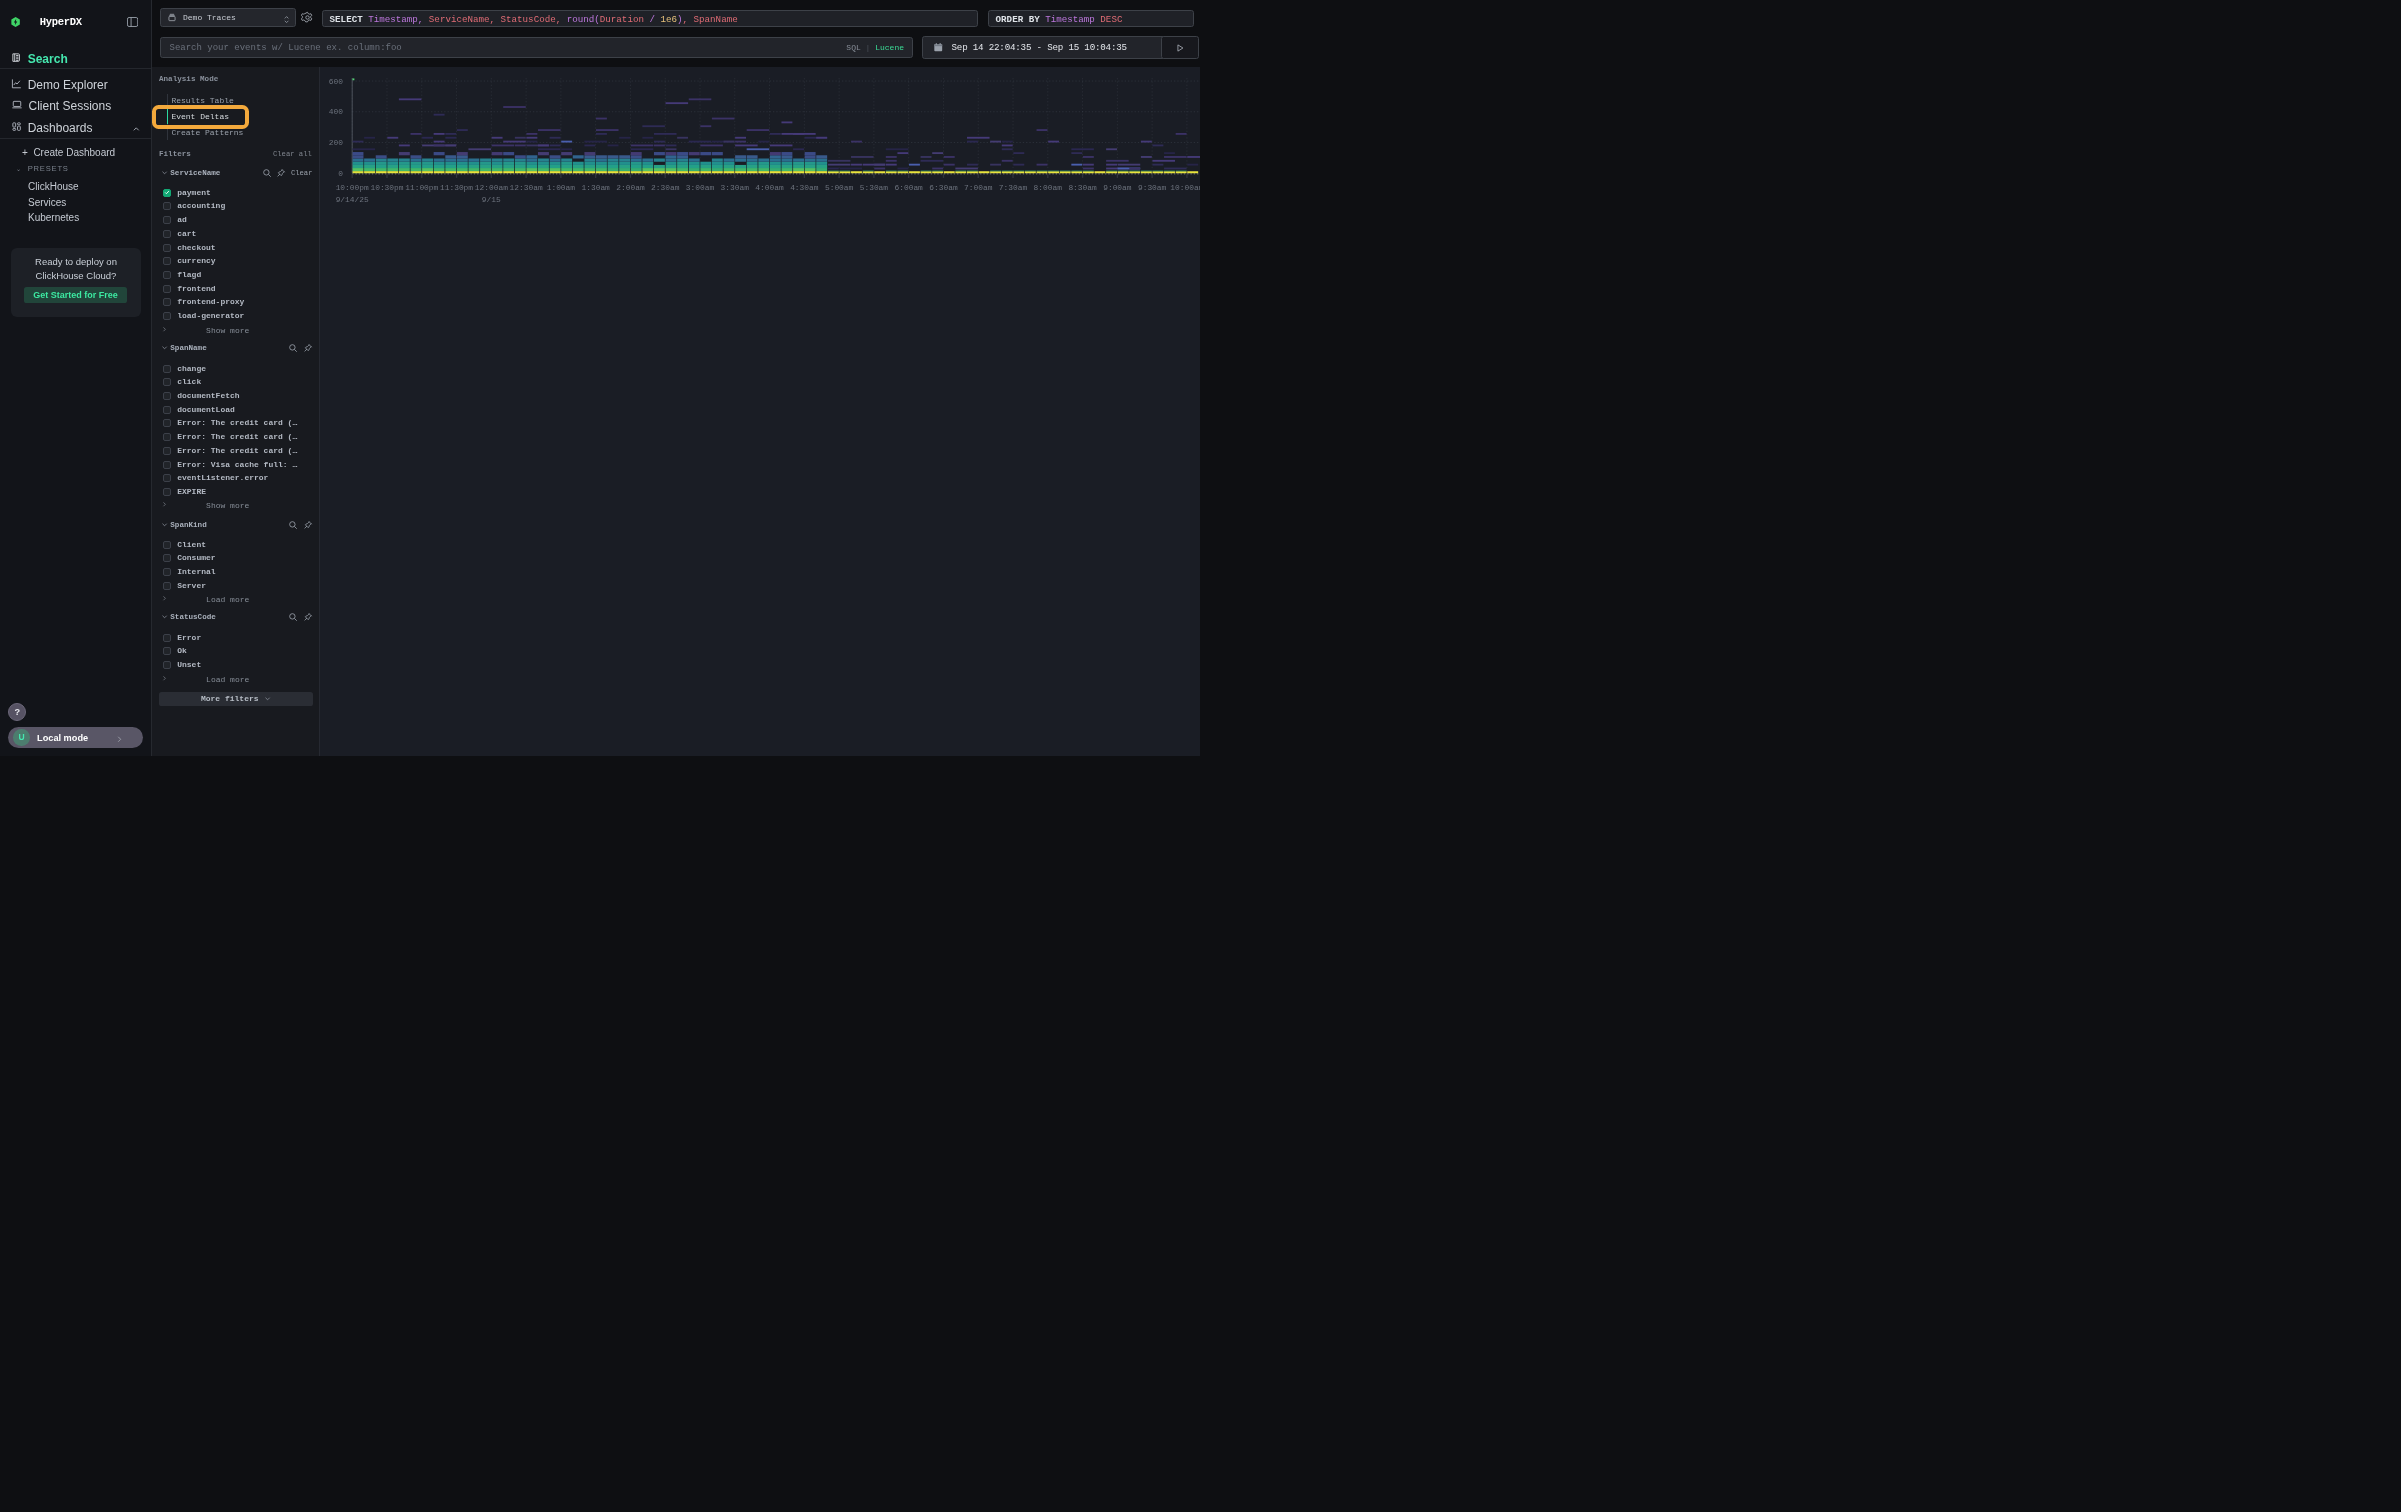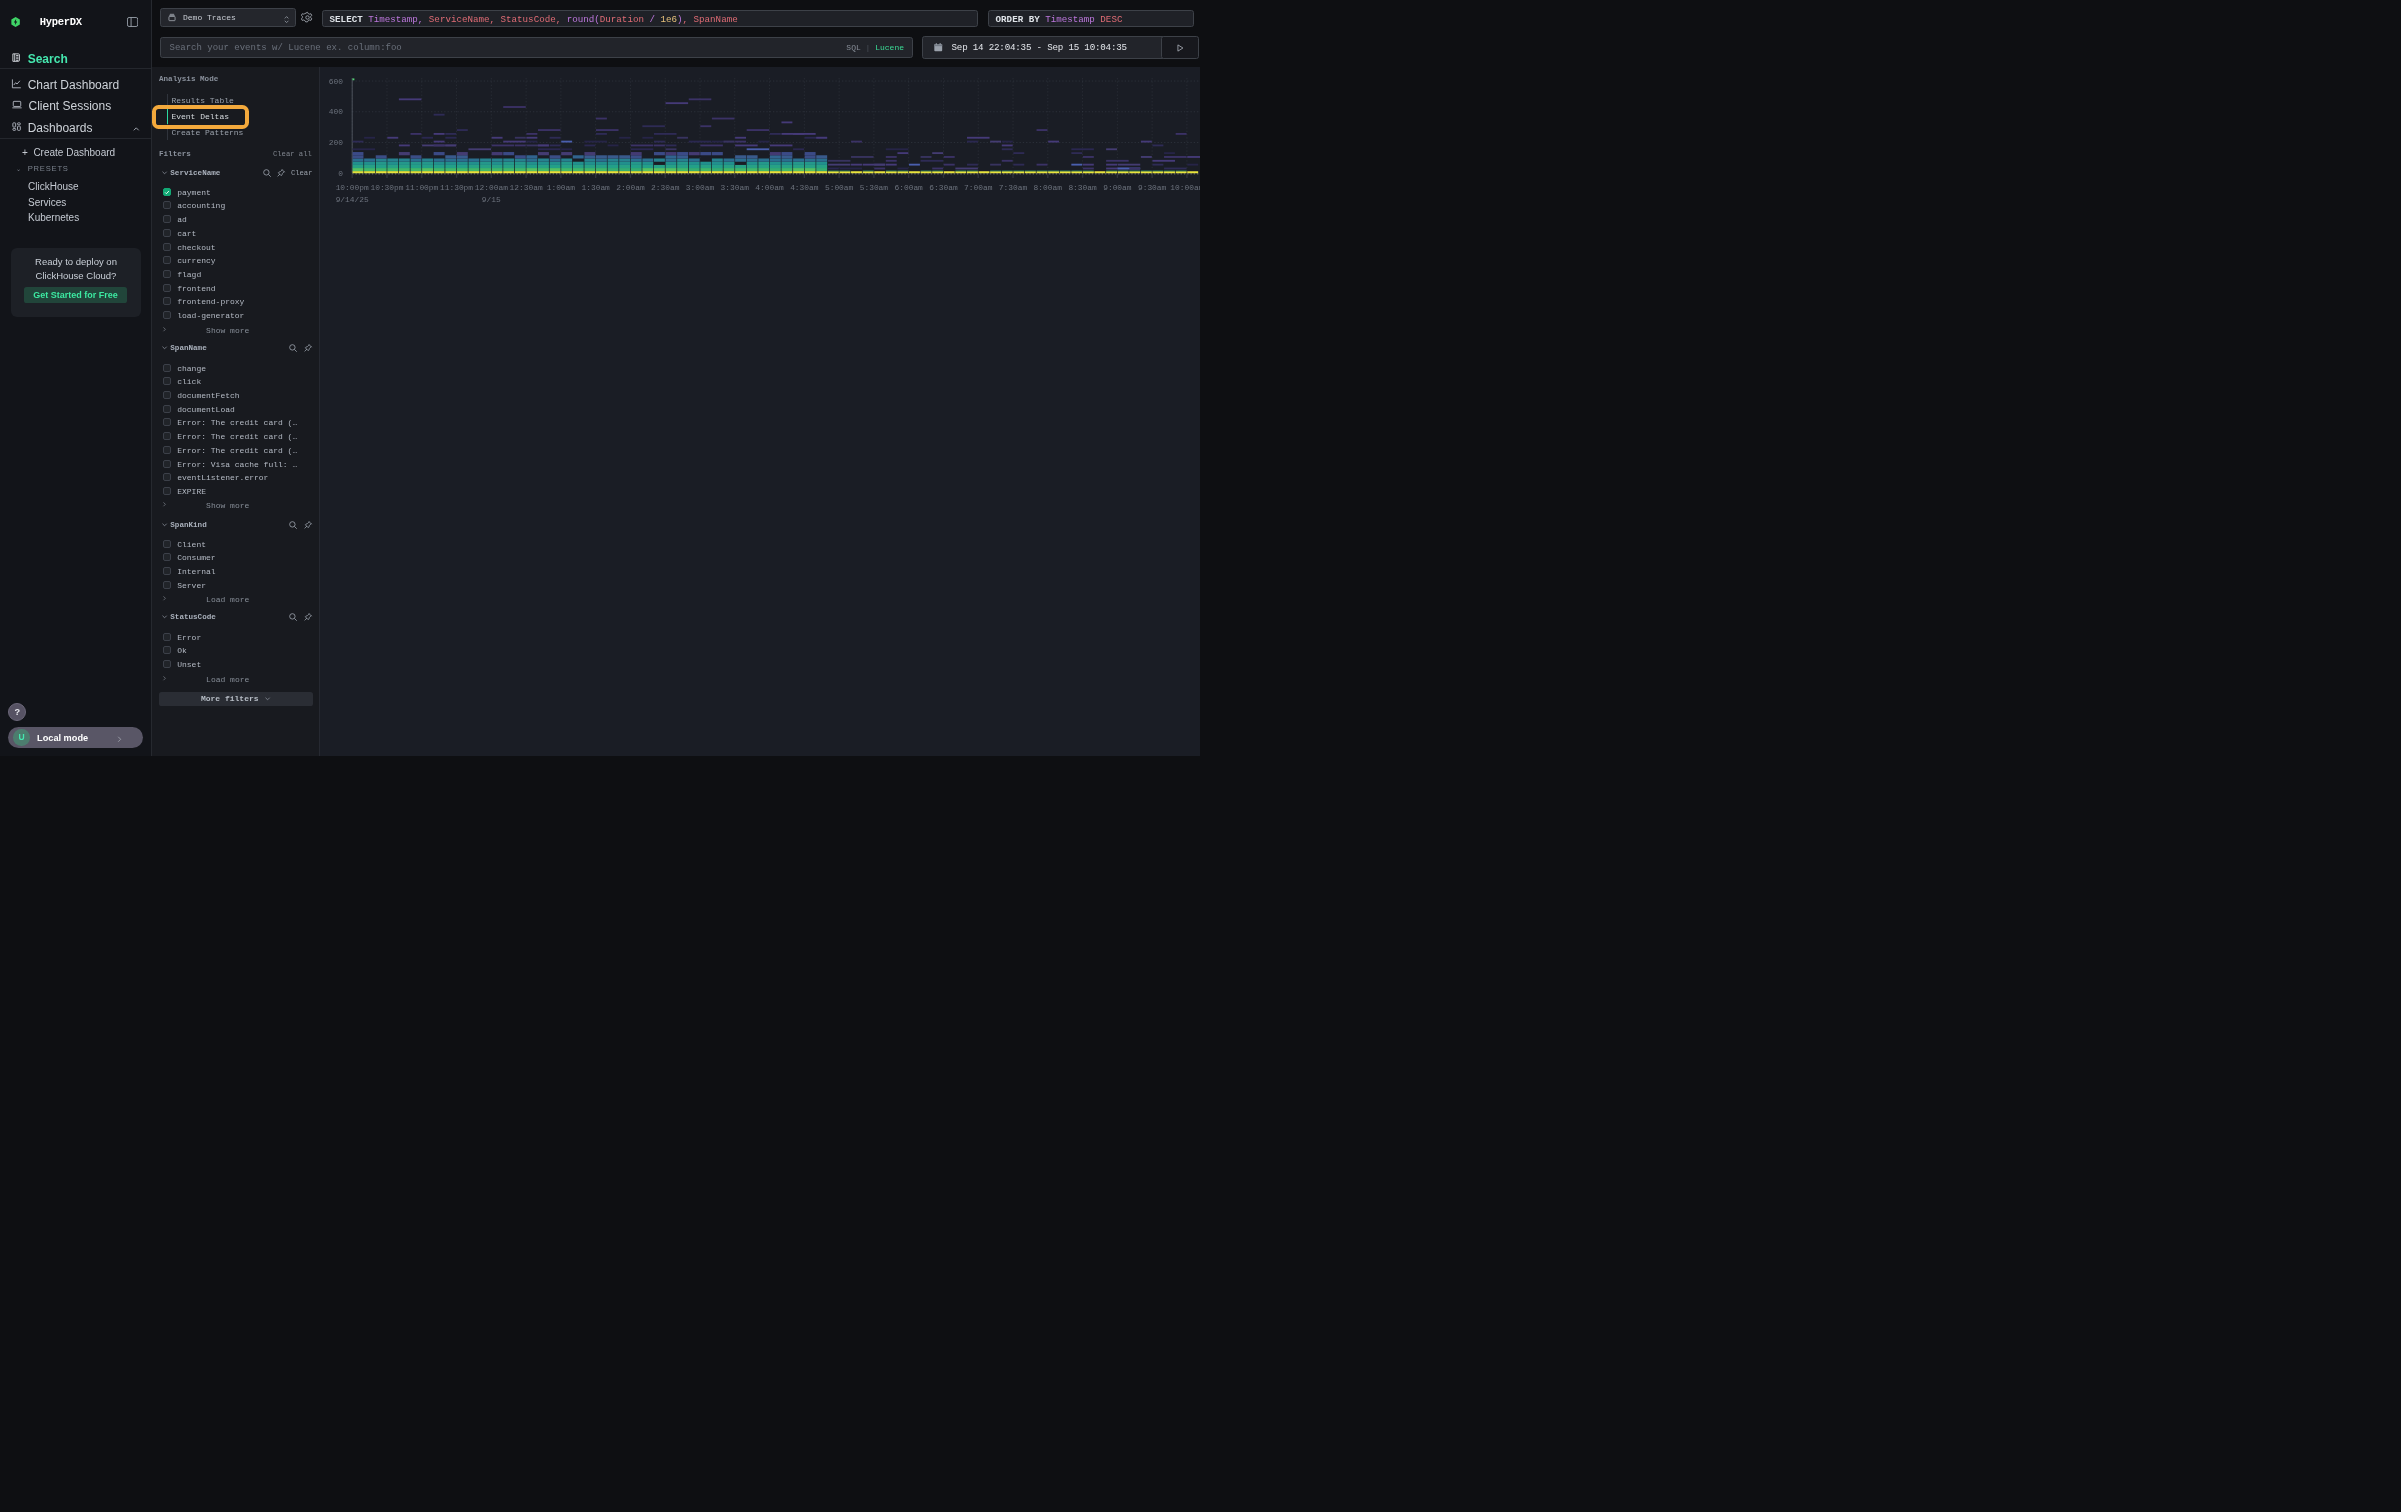--- a/index.html
+++ b/index.html
@@ -63,21 +63,21 @@
 #amode .item { position:absolute; left:19.4px; font-family:"Liberation Mono", monospace; font-size:8px; color:#9aa1ab; }
 #amode .item.active { color:#d6dade; }
 #vline { position:absolute; left:15px; top:27px; width:1.3px; height:46px; background:#30343c; }
 #tealbar { position:absolute; left:15px; top:42px; width:1.3px; height:15px; background:#2bd9a0; }
 #annot { position:absolute; left:0.3px; top:38px; width:97px; height:24px; border:4px solid #f3a93c; border-radius:6.6px; z-index:5; }
 #clearall { position:absolute; right:7.2px; top:83px; font-family:"Liberation Mono", monospace; font-size:7.2px; color:#80868f; }
 .fhead { position:absolute; left:8.5px; width:152px; display:flex; align-items:center; }
 .fhead .fname { font-family:"Liberation Mono", monospace; font-weight:bold; font-size:7.6px; color:#aab1bc; margin-left:2.6px; }
 .fhead .fico { margin-left:auto; display:flex; align-items:center; gap:4.6px; }
 .fhead .fclear { font-family:"Liberation Mono", monospace; font-size:7.2px; color:#9aa1ab; }
-.frow { position:absolute; left:11.2px; display:flex; align-items:flex-start; }
+.frow { position:absolute; left:11.2px; display:flex; align-items:center;font-weight:bold; }
 .cb { width:8px; height:8px; border-radius:2px; background:#212429; border:0.7px solid #3c4049; display:inline-flex; align-items:center; justify-content:center; }
 .cb.on { background:#12a874; border-color:#12a874; }
 .flab { font-family:"Liberation Mono", monospace; font-size:8px; color:#b4bac4; margin-left:6px; white-space:pre; }
 .fmore { position:absolute; left:9.2px; display:flex; align-items:flex-start; font-family:"Liberation Mono", monospace; font-size:8px; color:#868d97;gap:33px; }
 .fmore span { margin-left:5.3px; }
 #morefilters { position:absolute; left:7px; top:625px; width:154px; height:13.5px; background:#2a2d34; border-radius:2.6px;
   display:flex; align-items:center; justify-content:center; gap:5.3px; font-family:"Liberation Mono", monospace;
   font-weight:bold; font-size:8px; color:#b7bdc6; }
 
 
@@ -903,21 +903,21 @@
           <line x1="11" y1="18" x2="16" y2="18"></line>
         </svg>
         <span>Search</span>
       </div>
   <div class="sep" style="top:68px"></div>
   <div class="nav" style="top:78px">
         <svg width="11.2" height="11.2" viewBox="0 0 24 24" fill="none" stroke="#aeb4bd" stroke-width="2">
           <path d="M3 3 v18 h18"></path>
           <path d="M6 15 l4 -5 l3 3 l6 -7"></path>
         </svg>
-        <span>Chart Dashboard</span>
+        <span>Demo Explorer</span>
       </div>
   <div class="nav" style="top:99px">
         <svg width="12" height="11.2" viewBox="0 0 24 24" fill="none" stroke="#aeb4bd" stroke-width="2">
           <rect x="4" y="5" width="16" height="11" rx="1.5"></rect>
           <path d="M2 19 h20"></path>
         </svg>
         <span>Client Sessions</span>
       </div>
   <div class="nav" style="top:121px">
         <svg width="11.2" height="11.2" viewBox="0 0 24 24" fill="none" stroke="#aeb4bd" stroke-width="2">

